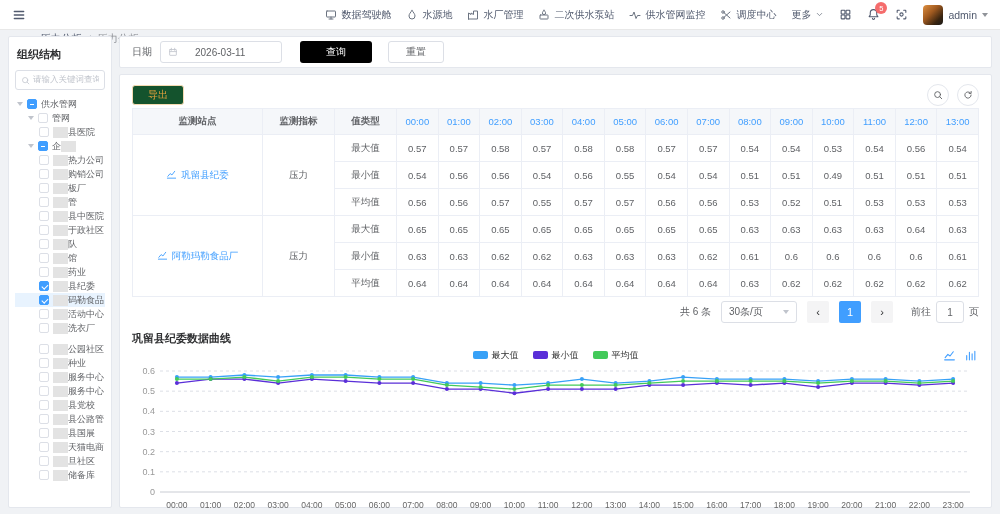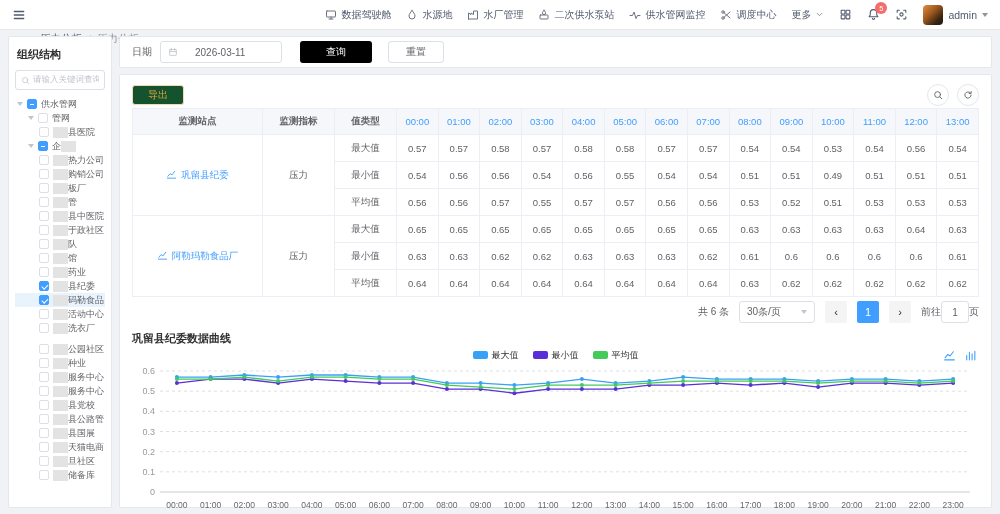--- a/index.html
+++ b/index.html
@@ -63,21 +63,21 @@
   col.c-station{width:130px;} col.c-ind{width:72px;} col.c-type{width:62px;}
   .station-cell{display:flex;align-items:center;justify-content:center;gap:4px;color:#409eff;}
   .station-link{color:#409eff;cursor:pointer;line-height:1.2;max-width:96px;}
   .st-ic{display:flex;color:#409eff;flex:none;}
   
   .pagination{height:30px;display:flex;align-items:center;justify-content:flex-end;gap:10px;font-size:10px;color:#606266;flex:none;}
   .psize{width:76px;height:22px;border:1px solid #dcdfe6;border-radius:3px;display:flex;align-items:center;justify-content:space-between;padding:0 7px;cursor:pointer;}
   .psize .caret-down{border-top-color:#c0c4cc;}
   .pg-btn{width:22px;height:22px;border-radius:2px;background:#f4f4f5;color:#303133;display:flex;align-items:center;justify-content:center;font-size:11px;cursor:pointer;}
   .pg-btn.active{background:#409eff;color:#fff;}
-  .goto{display:flex;align-items:center;}
+  .goto{display:flex;align-items:center;gap:5px;margin-left:8px;}
   .goto input{width:28px;height:22px;border:1px solid #dcdfe6;border-radius:3px;text-align:center;font-size:10px;color:#606266;font-family:inherit;}
   
   .chart-section{flex:1;position:relative;padding-top:4px;min-height:0;}
   .chart-title{font-size:11px;font-weight:bold;color:#303133;}
   .legend-row{display:flex;justify-content:center;align-items:center;gap:14px;height:18px;}
   .legend-item{display:flex;align-items:center;gap:4px;font-size:9px;color:#333;cursor:pointer;}
   .legend-chip{width:15px;height:8px;border-radius:2px;}
   .chart-type-icons{position:absolute;right:2px;top:22px;display:flex;gap:8px;color:#409eff;}
   .chart-type-icons .cti{cursor:pointer;display:flex;}
 </style>

